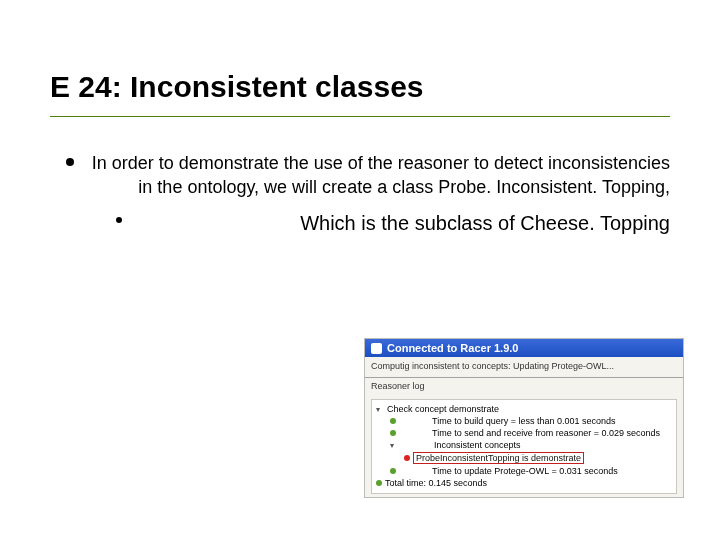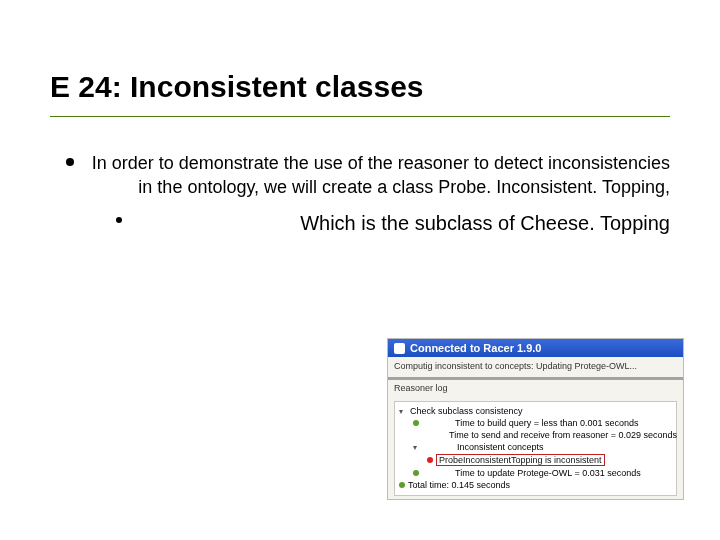--- a/index.html
+++ b/index.html
@@ -61,21 +61,21 @@
     top: 7px;
     width: 6px;
     height: 6px;
     background: #000;
     border-radius: 50%;
   }
   .shot {
     position: absolute;
     right: 36px;
     top: 338px;
-    width: 297px;
+    width: 320px;
     font-family: Tahoma, Arial, sans-serif;
     font-size: 9px;
     background: #f4f3ee;
     border: 1px solid #bbb;
   }
   .shot .titlebar {
     background: linear-gradient(#3a6ad9, #1c4fc2);
     color: #fff;
     font-size: 11px;
     font-weight: bold;
@@ -86,21 +86,21 @@
   }
   .shot .titlebar .ticon {
     width: 11px; height: 11px;
     background: #fff;
     border-radius: 2px;
     display: inline-block;
   }
   .shot .status {
     padding: 4px 6px 6px 6px;
     color: #333;
-    border-bottom: 3px solid #a3a3a3;
+    border-bottom: 1px solid #a3a3a3;
   }
   .shot .section {
     padding: 3px 6px 3px 6px;
   }
   .shot .section .label {
     color: #333;
     margin-bottom: 8px;
   }
   .shot .tree {
     border: 1px solid #c8c8c0;
@@ -151,37 +151,37 @@
   <div class="titlebar">
     <span class="ticon"></span>
     <span>Connected to Racer 1.9.0</span>
   </div>
   <div class="status">Computig inconsistent to concepts: Updating Protege-OWL...</div>
   <div class="section">
     <div class="label">Reasoner log</div>
     <div class="tree">
       <div class="tn l1">
         <span class="exp">▾</span>
-        <span>Check subclass consistency</span>
+        <span>Check concept demonstrate</span>
       </div>
       <div class="tn l2">
         <span class="dot-g"></span>
         <span>Time to build query = less than 0.001 seconds</span>
       </div>
       <div class="tn l2">
         <span class="dot-g"></span>
         <span>Time to send and receive from reasoner = 0.029 seconds</span>
       </div>
       <div class="tn l2">
         <span class="exp">▾</span>
         <span>Inconsistent concepts</span>
       </div>
       <div class="tn l3">
         <span class="dot-r"></span>
-        <span class="hl">ProbeInconsistentTopping is inconsistent</span>
+        <span class="hl">ProbeInconsistentTopping is demonstrate</span>
       </div>
       <div class="tn l2">
         <span class="dot-g"></span>
         <span>Time to update Protege-OWL = 0.031 seconds</span>
       </div>
       <div class="tn l1">
         <span class="dot-g"></span>
         <span>Total time: 0.145 seconds</span>
       </div>
     </div>

